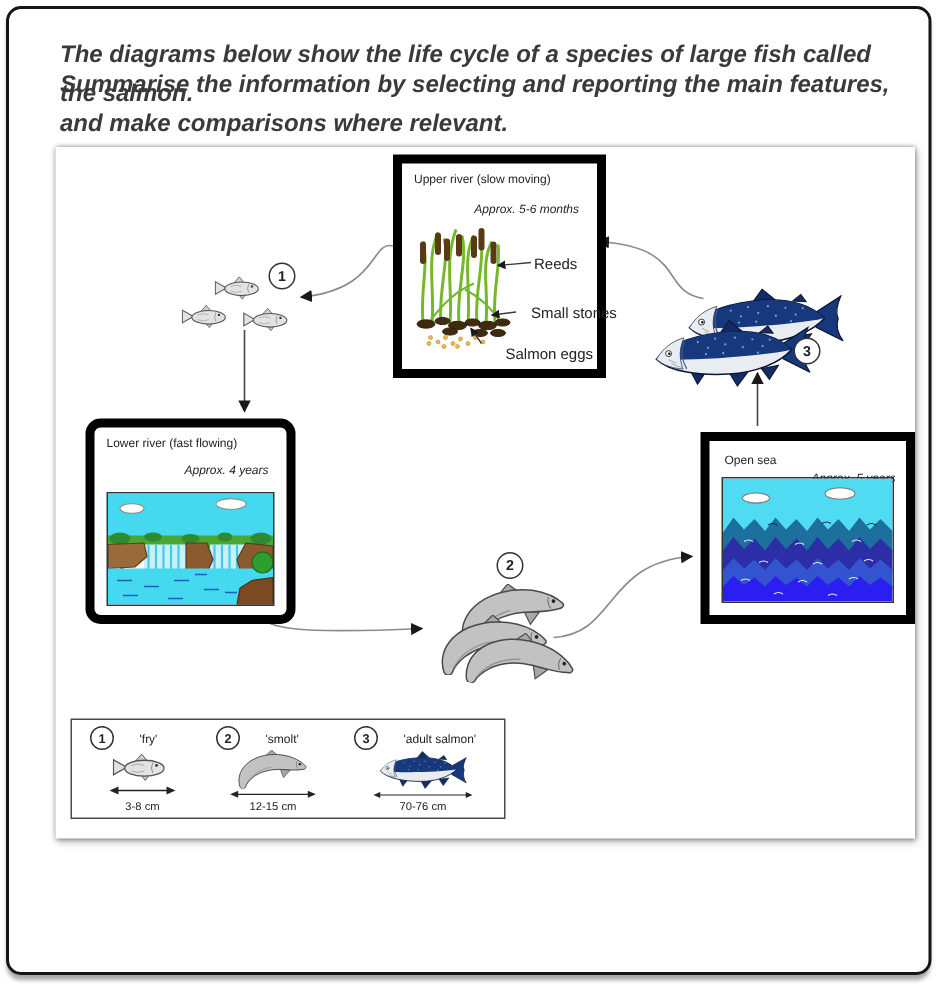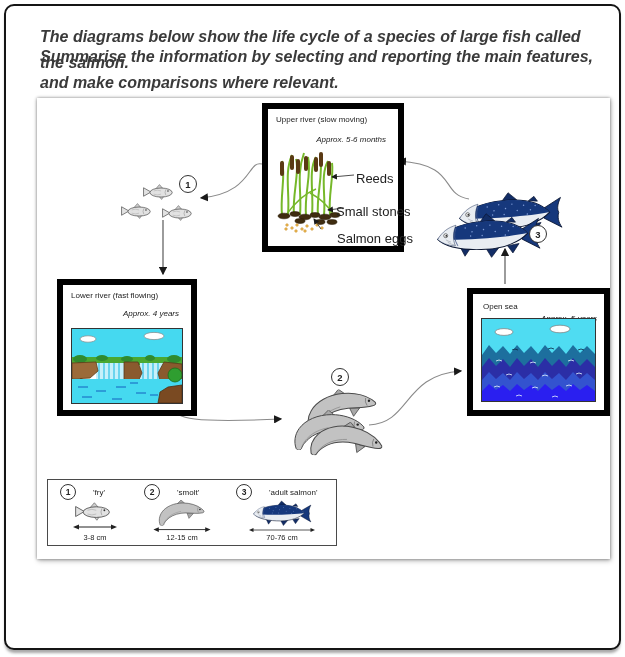--- a/index.html
+++ b/index.html
@@ -19,26 +19,26 @@
   .flow-arrows{position:absolute;left:0;top:0;z-index:1;}
 
   .sbox{position:absolute;background:#fff;border:6px solid #000000;z-index:2;}
   .sbox-title{position:absolute;left:8px;top:6px;font-size:8px;color:#222;white-space:nowrap;}
   .sbox-duration{position:absolute;font-size:8px;font-style:italic;color:#222;white-space:nowrap;}
 
   .box-upper{left:225px;top:5px;width:130px;height:137px;}
   .box-upper .sbox-duration{right:12px;top:26px;}
   .reeds-art{position:absolute;left:6px;top:36px;}
   .label-arrows{position:absolute;left:0;top:0;}
-  .mini-label{position:absolute;font-size:13px;color:#222;white-space:nowrap;text-align:right;}
+  .mini-label{position:absolute;font-size:10px;color:#222;white-space:nowrap;text-align:right;}
   .lbl-reeds{left:88px;top:62px;}
-  .lbl-stones{left:68px;top:95px;}
+  .lbl-stones{left:86px;top:95px;}
   .lbl-eggs{left:46px;top:122px;margin-left:23px;}
 
-  .box-lower{left:20px;top:181px;width:128px;height:125px;}
+  .box-lower{left:20px;top:181px;width:128px;height:125px;border-radius:10px;}
   .box-lower .sbox-duration{right:12px;top:24px;}
   .scene{position:absolute;border:1px solid #333;}
   .waterfall-art{left:8px;top:43px;}
 
   .box-sea{left:430px;top:190px;width:131px;height:116px;}
   .box-sea .sbox-title{left:10px;top:8px;}
   .box-sea .sbox-duration{right:7px;top:20px;}
   .sea-art{left:8px;top:24px;}
 
   .fish{position:absolute;z-index:3;}

